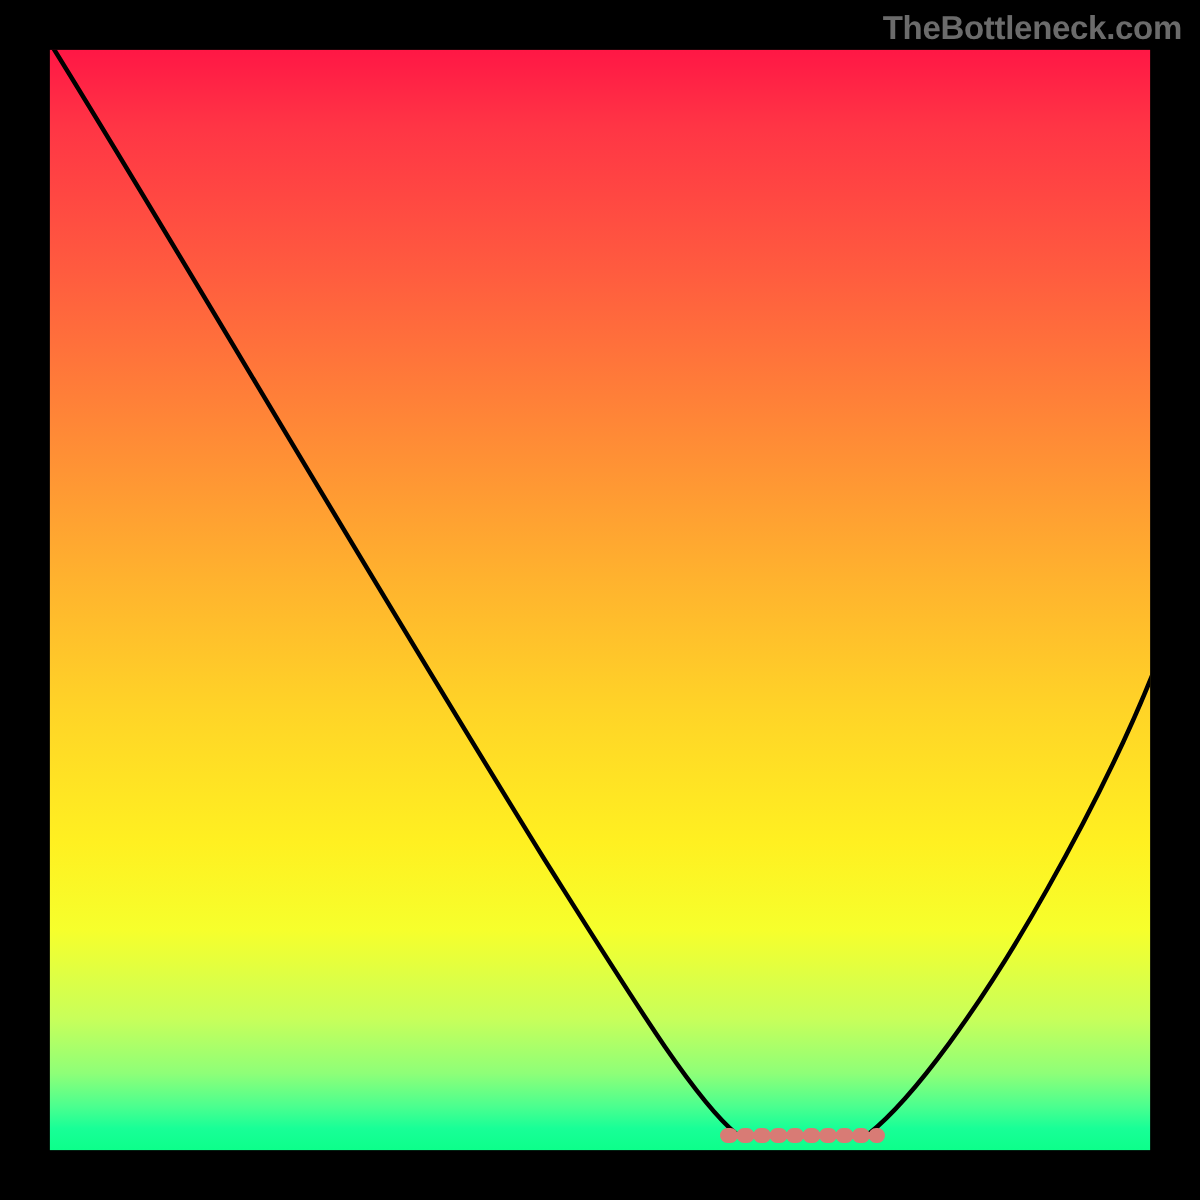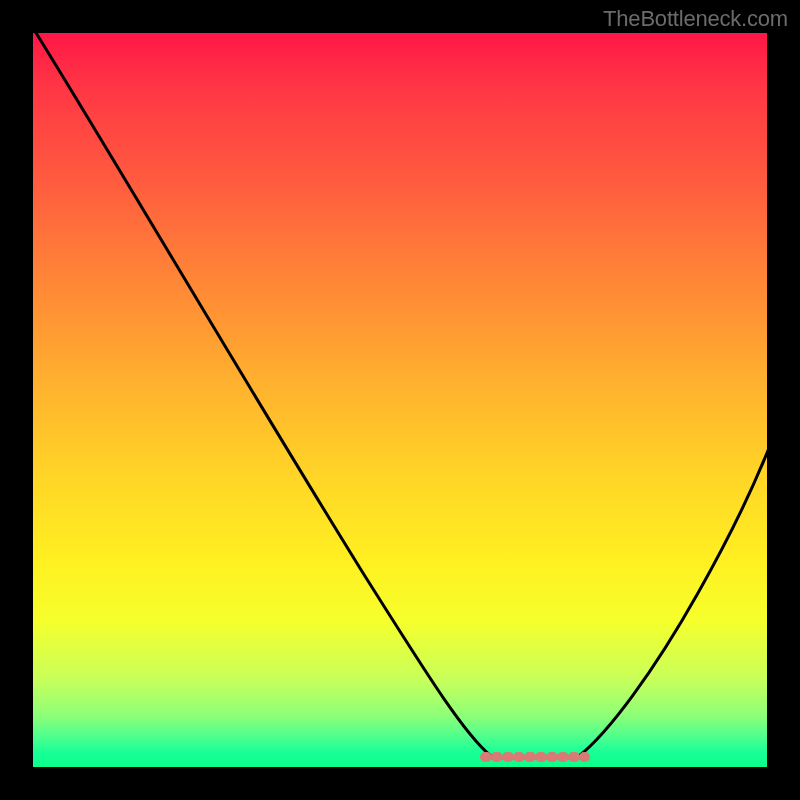--- a/index.html
+++ b/index.html
@@ -10,21 +10,21 @@
     position: relative;
     font-family: Arial, Helvetica, sans-serif;
     overflow: hidden;
   }
   .watermark {
     position: absolute;
     top: 6px;
     right: 12px;
     color: #6b6b6b;
     font-size: 22px;
-    font-weight: 400;
+    font-weight: 700;
     letter-spacing: -0.2px;
     z-index: 10;
   }
   .plot {
     position: absolute;
     left: 33px;
     top: 33px;
     width: 734px;
     height: 734px;
     overflow: hidden;

